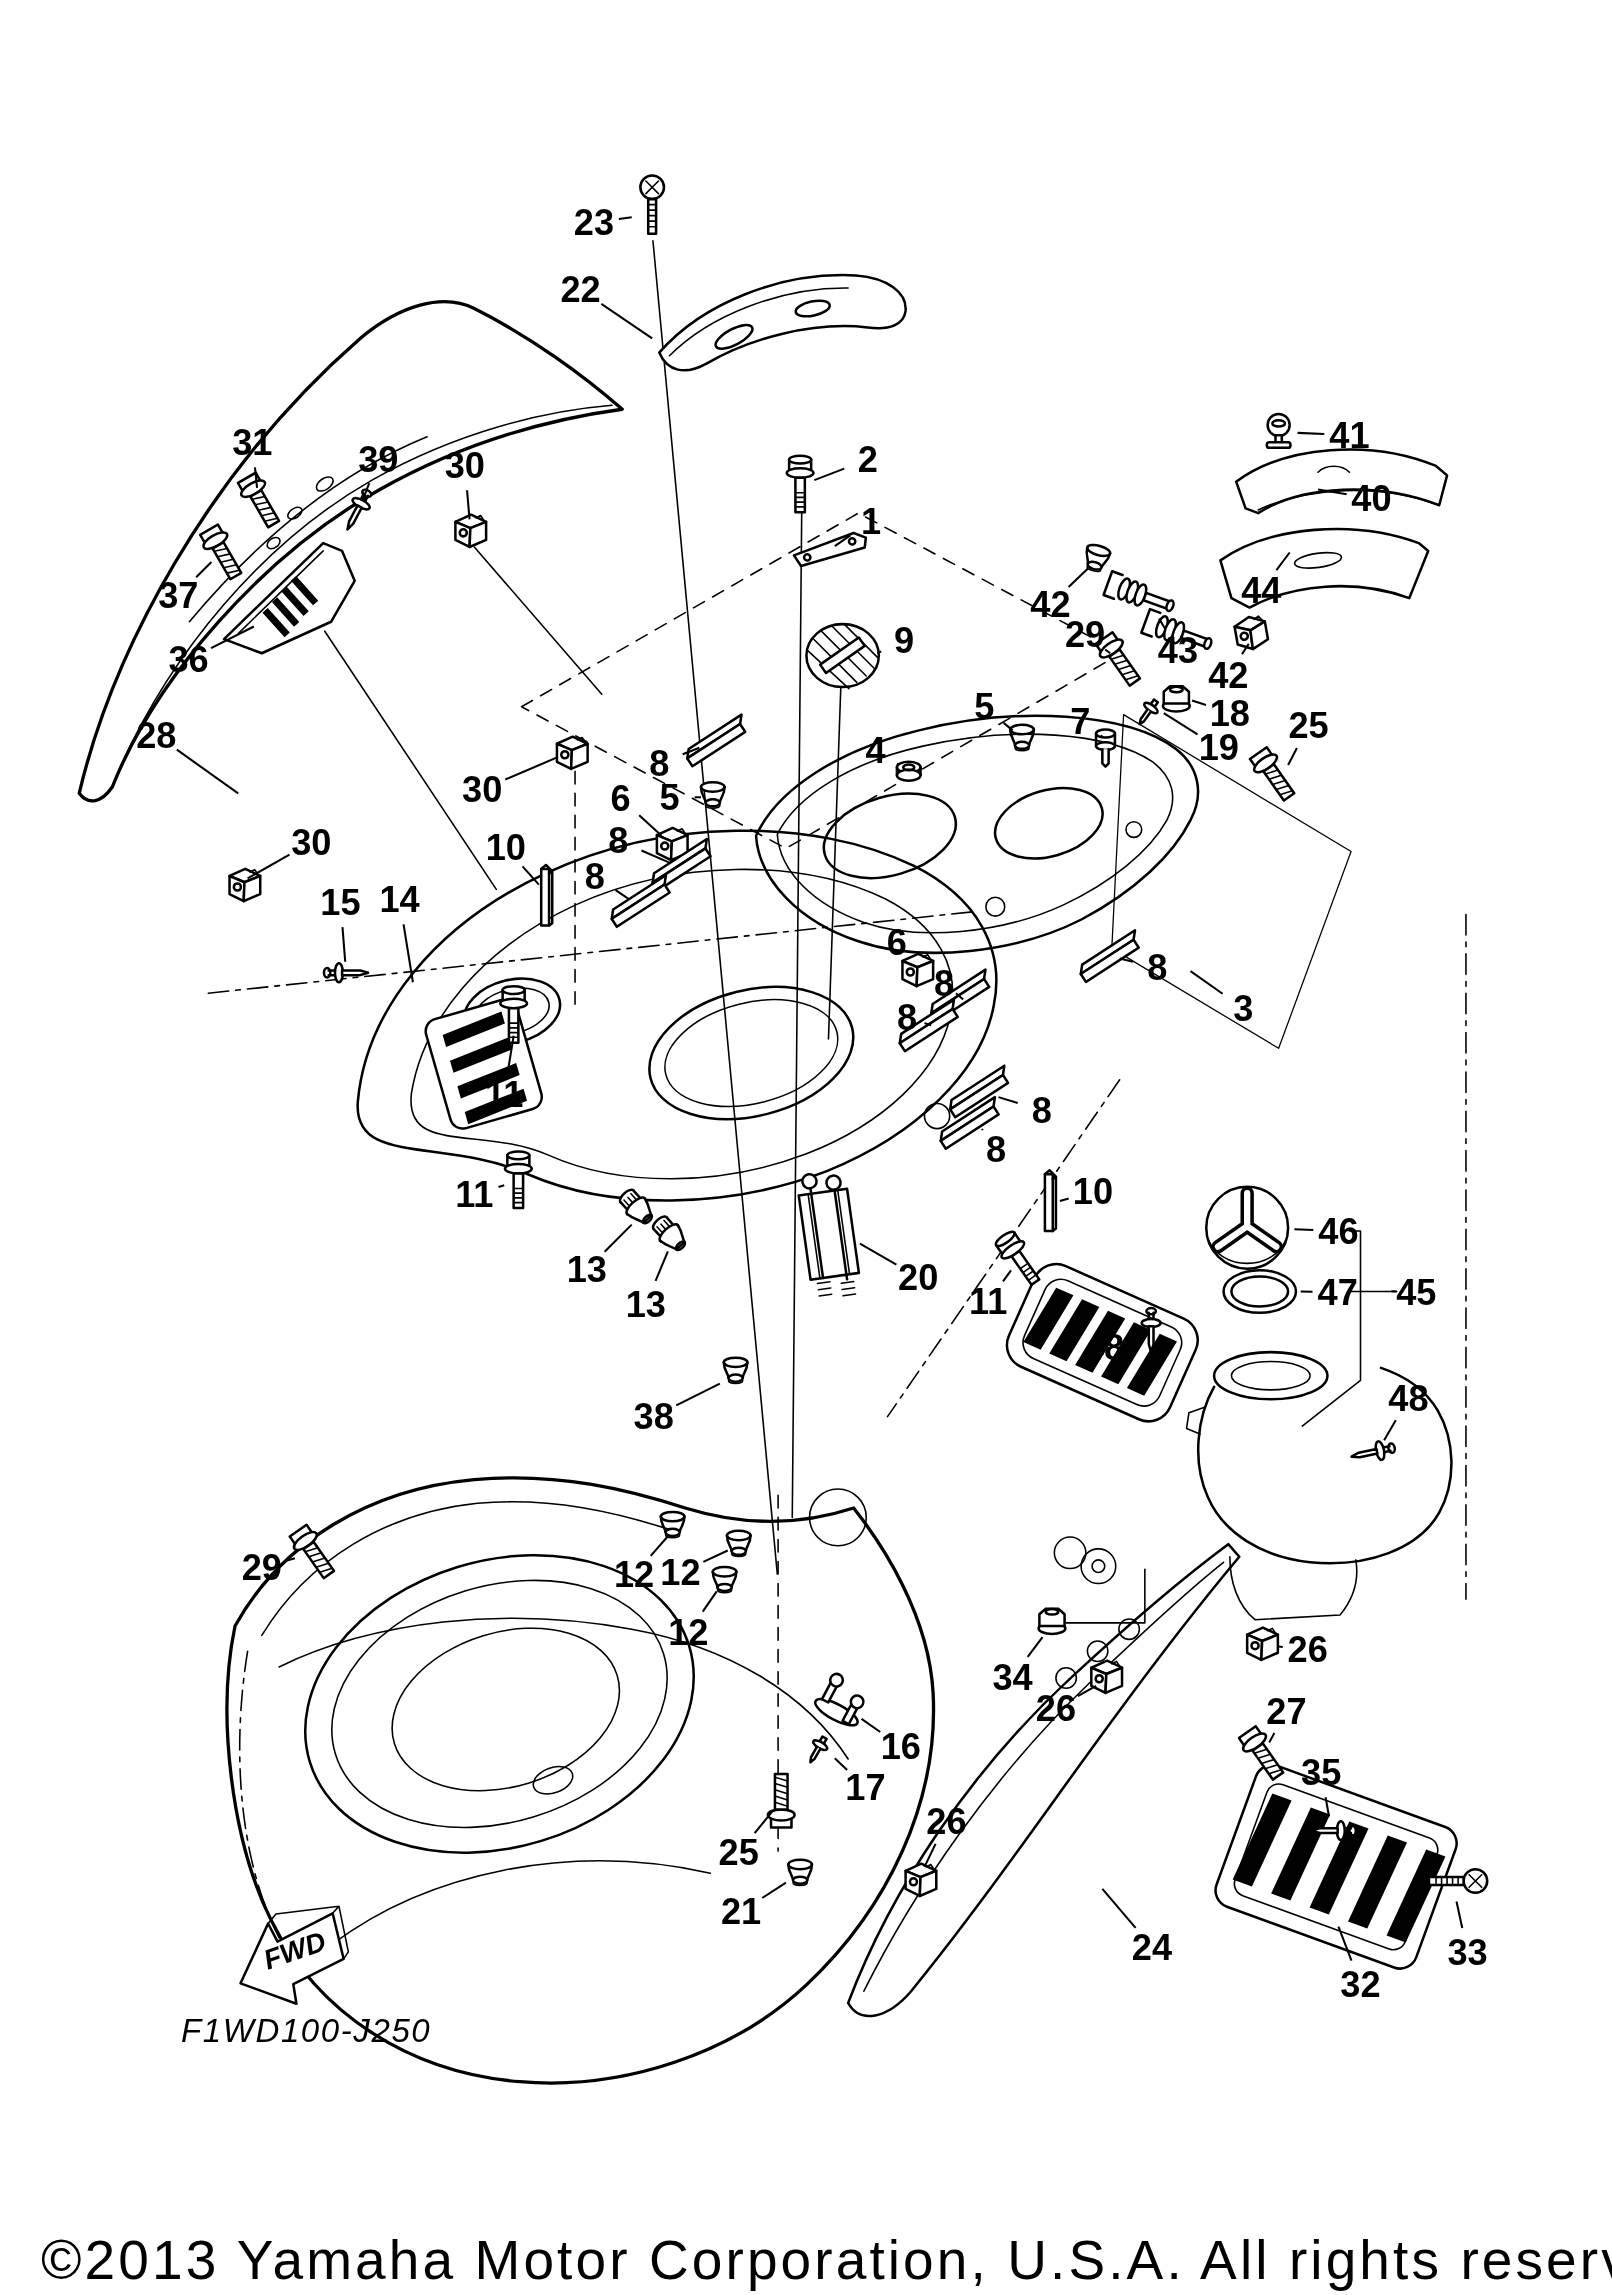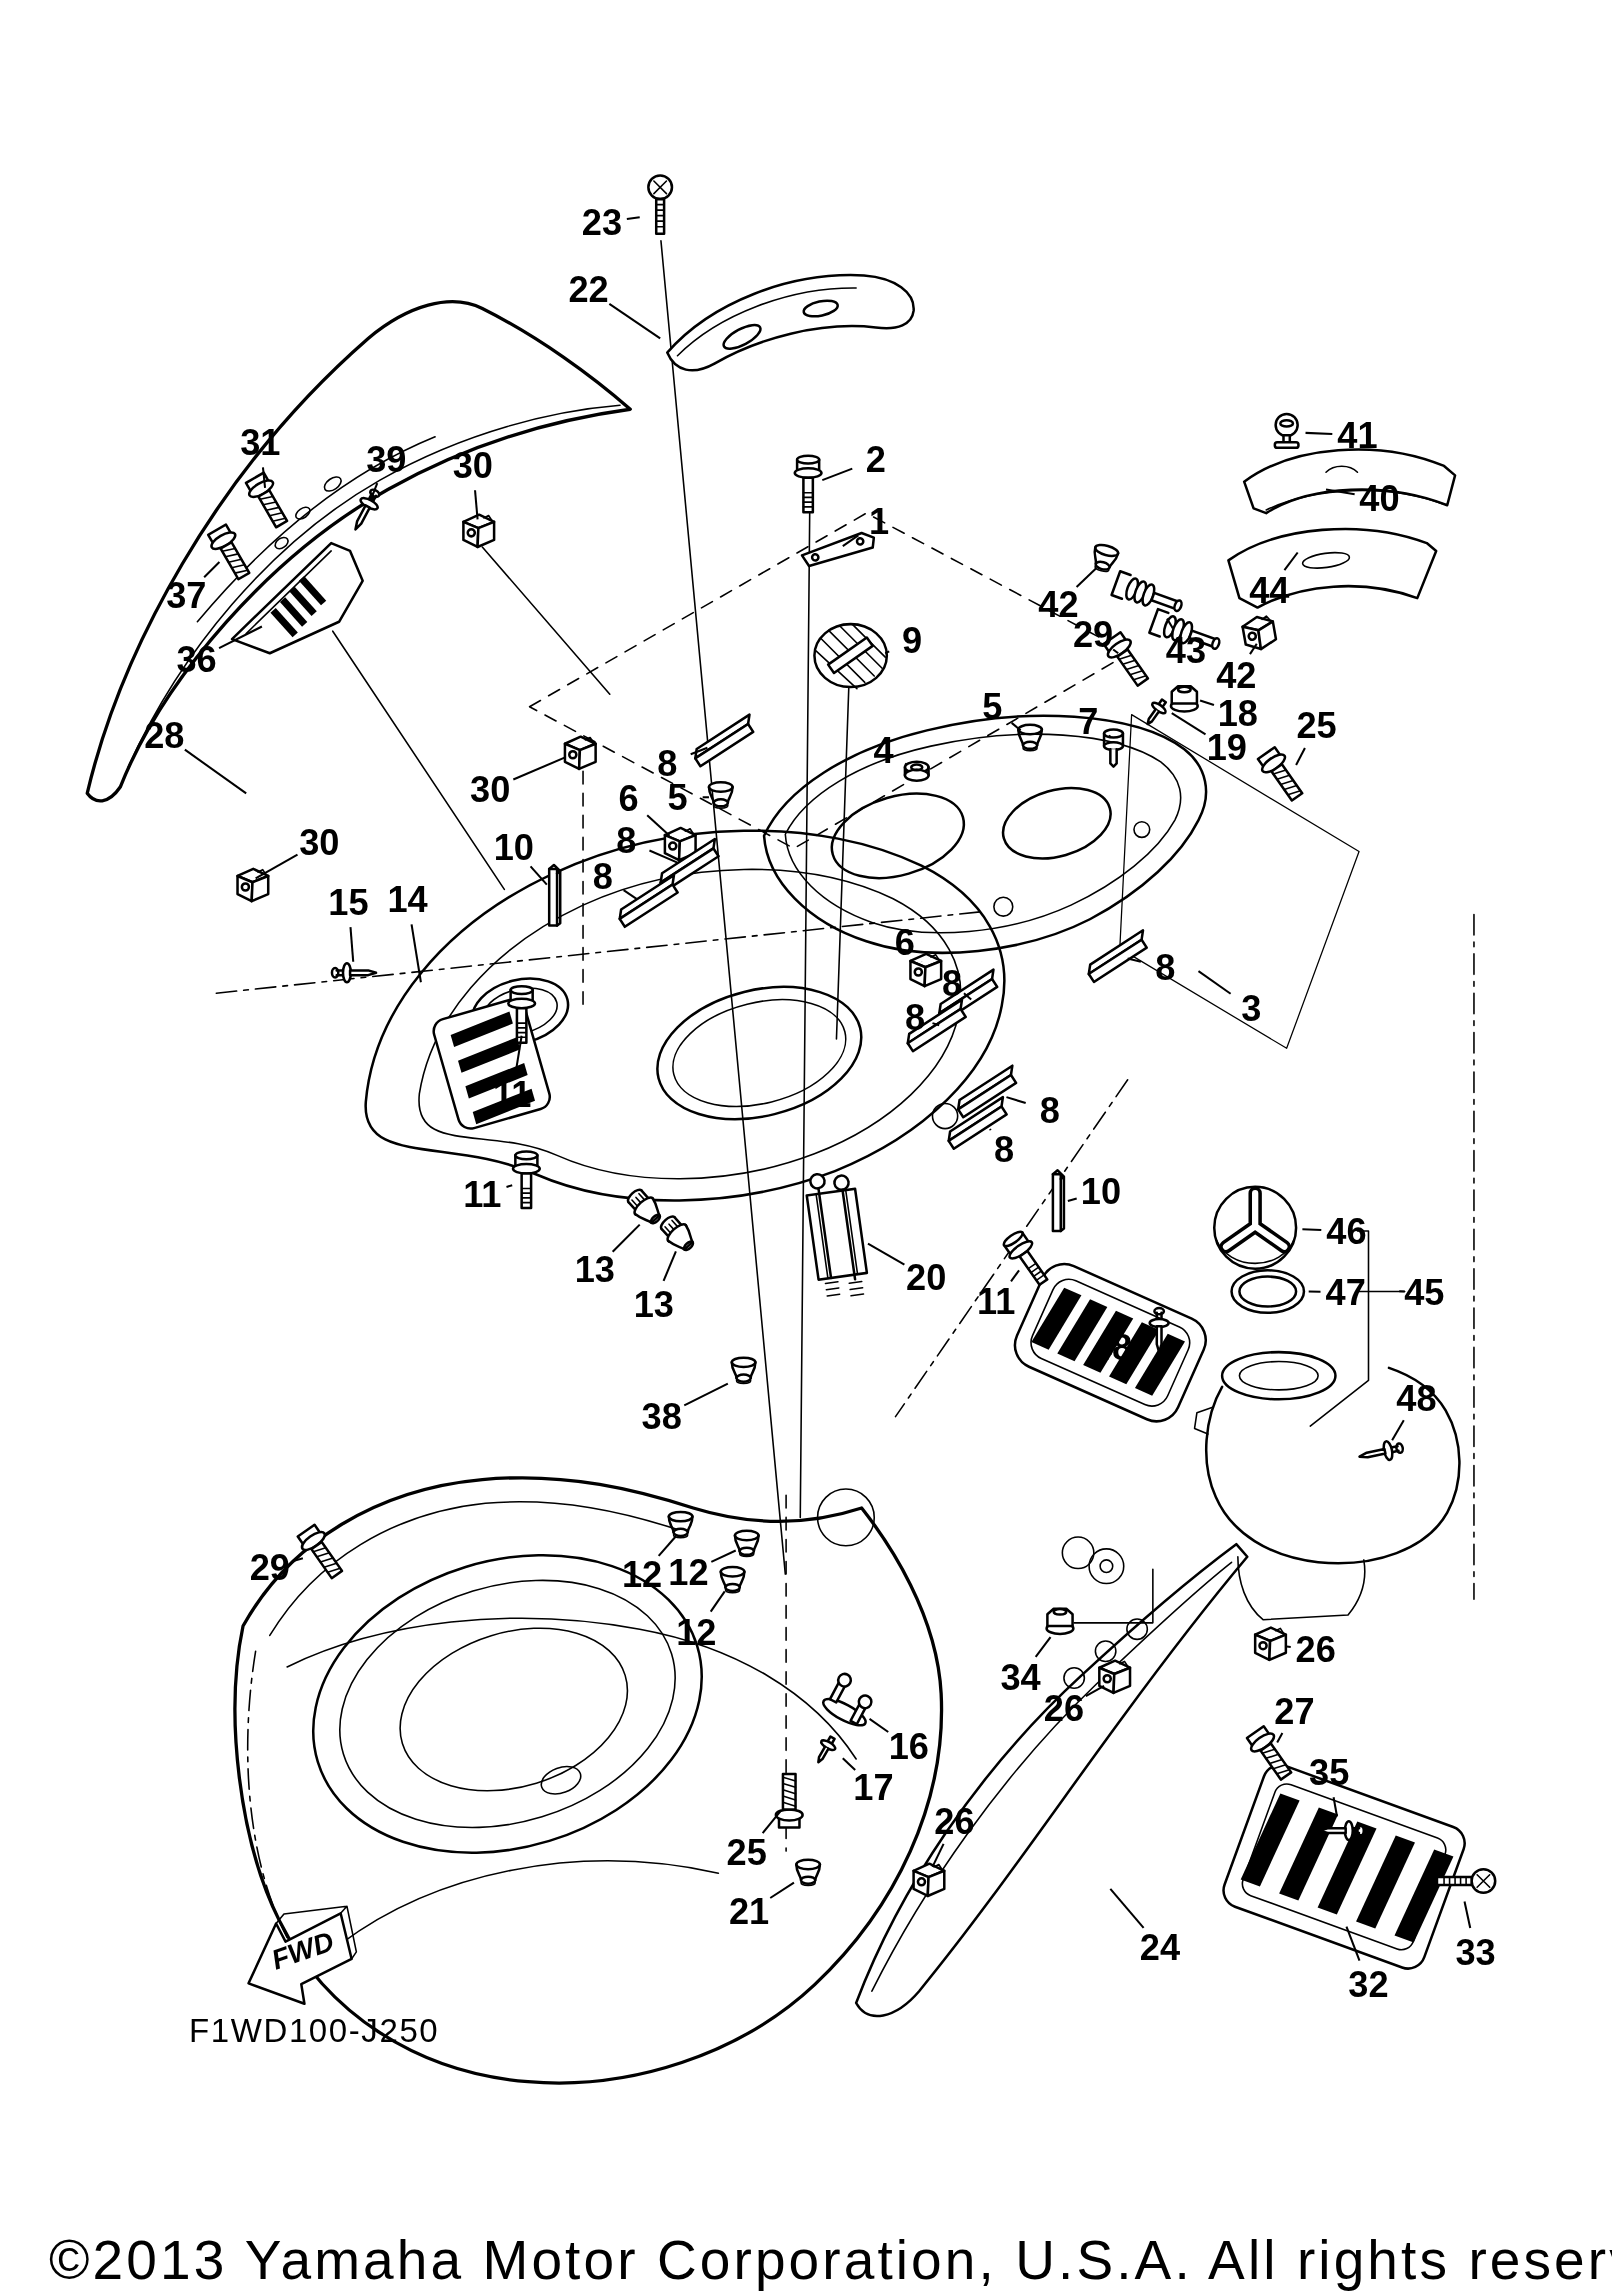--- a/index.html
+++ b/index.html
@@ -1,31 +1,31 @@
 <!DOCTYPE html>
 <html style="font-size:12.6px"><head>
 <meta charset="utf-8">
 <style>
   html,body{margin:0;padding:0;background:#fff;}
   body{width:1612px;height:2295px;position:relative;font-family:"Liberation Sans",sans-serif;color:#000;}
-  #canvas{position:absolute;left:10px;top:0;width:1380px;height:2295px;}
+  #canvas{position:absolute;left:2px;top:0;width:1380px;height:2295px;}
   #diagram-svg{position:absolute;left:0;top:0;}
   .ln{fill:none;stroke:#000;stroke-width:3.2;stroke-linecap:round;stroke-linejoin:round;}
   .thin{stroke-width:2;}
   .hair{stroke-width:1.6;}
   .thick{stroke-width:4.2;}
   .dd{stroke-dasharray:26 9 6 9;}
   .ds{stroke-dasharray:16 12;}
   .wh{fill:#fff;}
   .blk{fill:#000;stroke:none;}
   #callout-layer text{font-family:"Liberation Sans",sans-serif;font-weight:bold;font-size:46px;fill:#000;text-anchor:middle;cursor:pointer;}
   #leader-layer line{stroke:#000;stroke-width:2.6;}
   .overlay{position:absolute;white-space:nowrap;}
   #copyright-text{left:39px;top:2228px;font-size:55px;letter-spacing:3.1px;}
-  #diagram-code{left:179px;top:2012px;font-size:33px;letter-spacing:1.6px;}
+  #diagram-code{left:179px;top:2012px;font-size:33px;letter-spacing:1.6px;font-style:italic;}
   #fwd-label{left:261px;top:1935px;font-size:28px;font-weight:bold;font-style:italic;transform:rotate(-19deg);}
 </style>
 </head>
 <body>
 
 <div id="canvas">
 
 <svg id="diagram-svg" width="1612" height="2295" viewBox="0 0 2048 2916" xmlns="http://www.w3.org/2000/svg">
   <defs>
     <symbol id="sym-flange-screw" overflow="visible">

